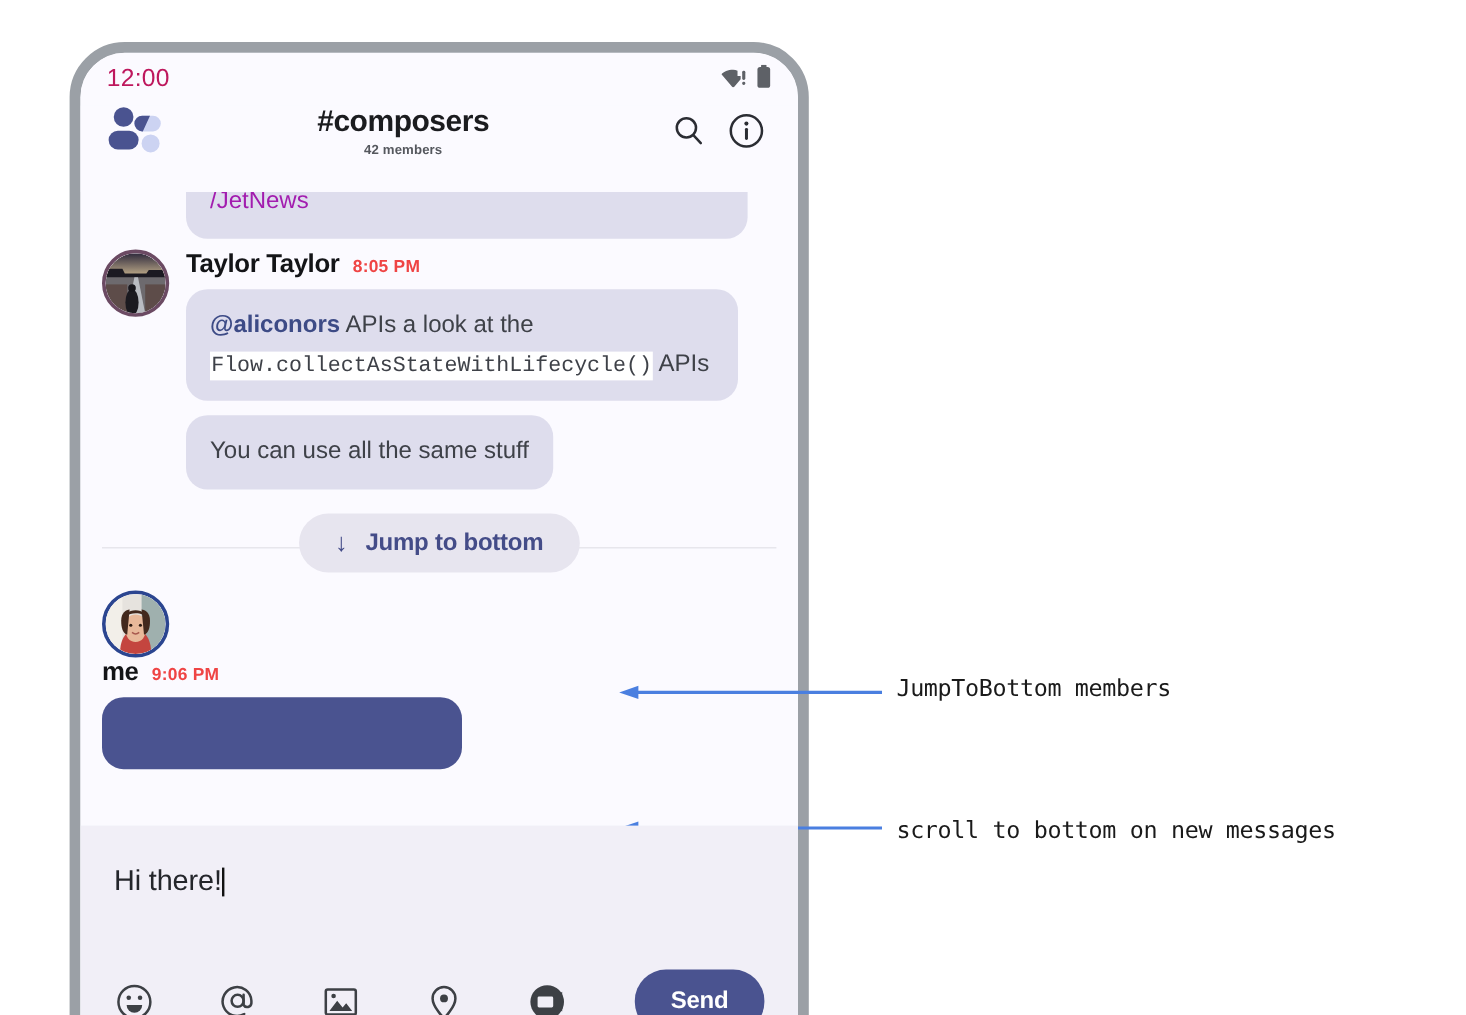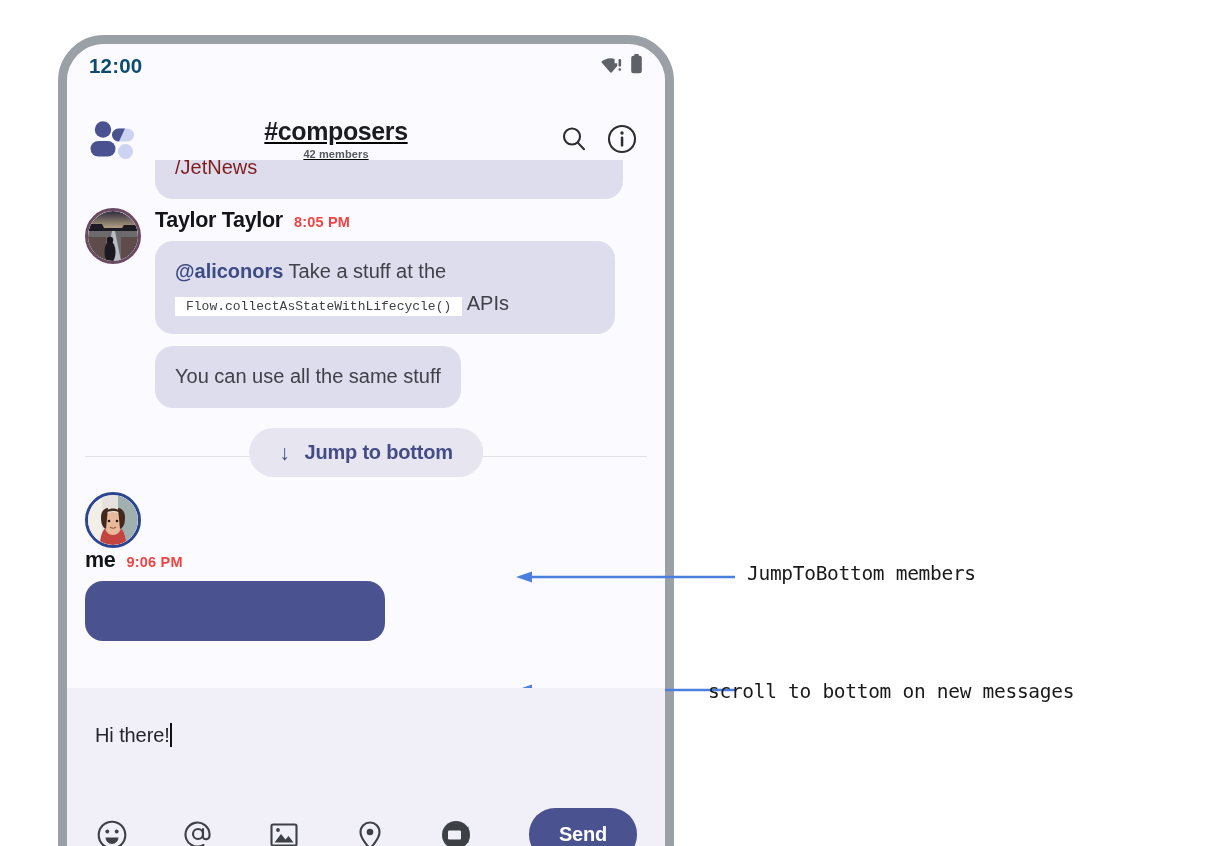--- a/index.html
+++ b/index.html
@@ -43,42 +43,40 @@
     height: 44px;
     flex: 0 0 auto;
     display: flex;
     align-items: center;
     justify-content: space-between;
     padding: 0 22px 0 22px;
     box-sizing: border-box;
   }
   #status-time {
     font-size: 20.5px;
-    color: #0c4a6e;
+    color: #be185d;
     letter-spacing: 0.2px;
-    font-weight: bold;
   }
   #status-icons {
     display: flex;
     align-items: center;
     gap: 7px;
   }
 
   
   #app-bar {
     flex: 0 0 auto;
     height: 72px;
     display: flex;
-    align-items: flex-end;
+    align-items: flex-start;
     padding: 0 22px;
     box-sizing: border-box;
     background: #fbfaff;
     position: relative;
     z-index: 5;
-    text-decoration: underline;
   }
   #brand-logo {
     width: 46px;
     height: 40px;
     position: relative;
     flex: 0 0 auto;
   }
   #app-bar-titles {
     flex: 1 1 auto;
     text-align: center;
@@ -167,26 +165,26 @@
     background: #4a5390;
     color: #ffffff;
   }
   .bubble .mention {
     color: #3d4b86;
     font-weight: bold;
   }
   .bubble .code {
     font-family: "Liberation Mono", monospace;
     background: #ffffff;
-    font-size: 13px;
-    padding: 2px 11px;
+    font-size: 18px;
+    padding: 2px 1px;
     color: #3e4148;
   }
   .bubble .link {
-    color: #7f1d1d;
+    color: #a21caf;
   }
 
   
   #scrolled-bubble-clip {
     height: 48px;
     overflow: hidden;
     margin-left: 70px;
     position: relative;
   }
   #scrolled-bubble-clip .bubble {
@@ -237,21 +235,21 @@
     height: 198px;
     position: relative;
     z-index: 6;
   }
   #composer-input-row {
     display: flex;
     align-items: center;
     height: 42px;
   }
   #composer-text {
-    font-size: 20px;
+    font-size: 24px;
     color: #24262b;
     letter-spacing: -0.1px;
     position: relative;
     text-align: right;
   }
   #composer-caret {
     display: inline-block;
     width: 2px;
     height: 24px;
     background: #111;
@@ -287,21 +285,21 @@
   
   .annotation {
     position: absolute;
     font-family: "DejaVu Sans Mono", "Liberation Mono", monospace;
     font-size: 19.5px;
     color: #1a1a1a;
     letter-spacing: -0.3px;
     white-space: nowrap;
   }
   #annotation-jump-label { left: 747px; top: 562px; }
-  #annotation-scroll-label { left: 708px; top: 680px; text-align: center; }
+  #annotation-scroll-label { left: 747px; top: 680px; text-align: center; }
   .annotation-arrow {
     position: absolute;
     height: 14px;
   }
   #annotation-arrow-jump { left: 514px; top: 570px; width: 222px; }
   #annotation-arrow-scroll { left: 514px; top: 683px; width: 222px; }
 </style>
 </head>
 <body>
 
@@ -387,21 +385,21 @@
               <circle cx="22" cy="29" r="3.2" fill="#17161c"></circle>
             </g>
           </svg>
         </div>
         <div class="msg-body">
           <div class="msg-meta">
             <span class="msg-author">Taylor Taylor</span>
             <span class="msg-time">8:05 PM</span>
           </div>
           <div class="bubble" style="width:460px;">
-            <span class="mention">@aliconors</span><span> Take a stuff at the </span><span class="code">Flow.collectAsStateWithLifecycle()</span><span> APIs</span>
+            <span class="mention">@aliconors</span><span> APIs a look at the </span><span class="code">Flow.collectAsStateWithLifecycle()</span><span> APIs</span>
           </div>
           <div class="bubble">You can use all the same stuff</div>
         </div>
       </div>
 
       <div id="jump-zone">
         <div id="jump-divider"></div>
         <div id="jump-to-bottom-button">
           <span id="jump-arrow-icon">↓</span>
           <span>Jump to bottom</span>

